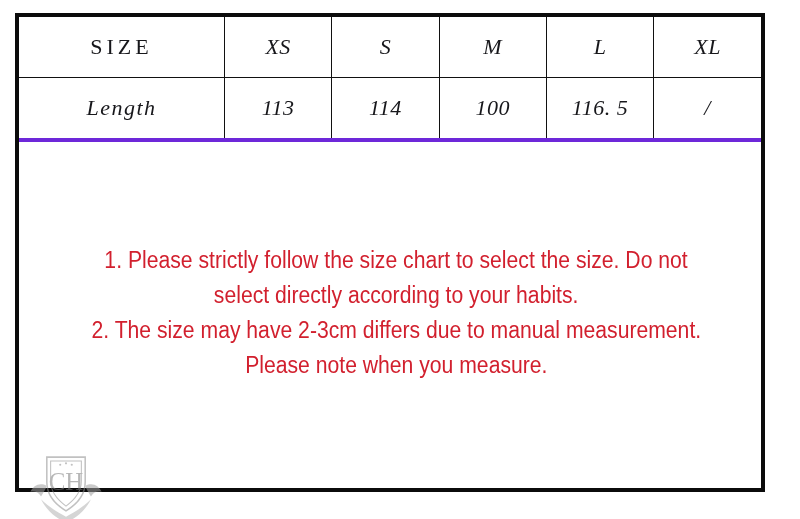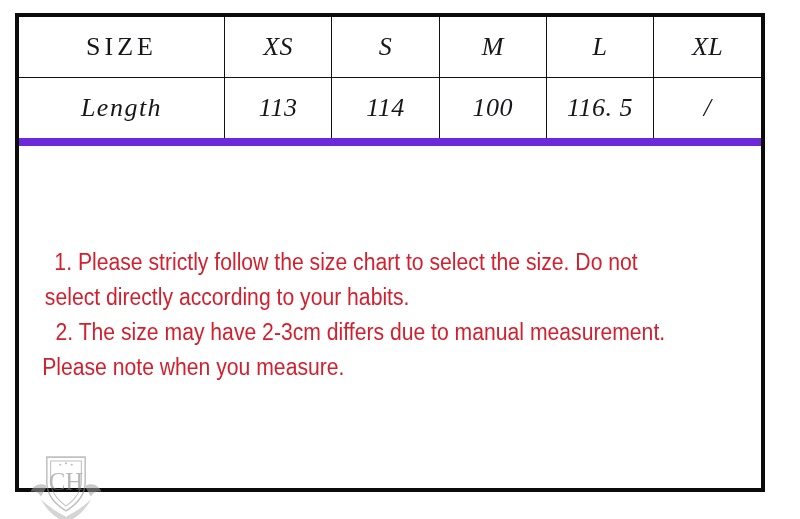--- a/index.html
+++ b/index.html
@@ -34,21 +34,21 @@
     width: 100%;
   }
   .chart-table col.label-col { width: 203px; }
   .chart-table col.size-col  { width: 106px; }
 
   .chart-table td {
     border: 1px solid #111111;
     height: 60px;
     text-align: center;
     vertical-align: middle;
-    font-size: 26px;
+    font-size: 22px;
     color: #17171b;
     font-family: "Liberation Serif", "DejaVu Serif", serif;
     padding: 0 2px;
     background: #ffffff;
   }
 
   .chart-table tr:first-child td { border-top: none; }
   .chart-table td:first-child { border-left: none; }
   .chart-table td:last-child  { border-right: none; }
   .chart-table tr:last-child td { border-bottom: none; }
@@ -64,26 +64,26 @@
   .val {
     letter-spacing: 0.5px;
     font-style: italic;
   }
   .slash {
     font-size: 27px;
   }
 
   .notes {
     flex: 1 1 auto;
-    border-top: 8px solid #6d28d9;
+    border-top: 4px solid #6d28d9;
     display: flex;
     flex-direction: column;
     justify-content: center;
-    align-items: flex-start;
-    padding: 4px 10px 8px 10px;
+    align-items: center;
+    padding: 4px 10px 8px 22px;
     box-sizing: border-box;
     position: relative;
     background: #ffffff;
   }
   .note-line {
     color: #d2202e;
     font-family: "Liberation Sans Narrow", "Liberation Sans", "DejaVu Sans", sans-serif;
     font-size: 23px;
     line-height: 1.52;
     text-align: center;

